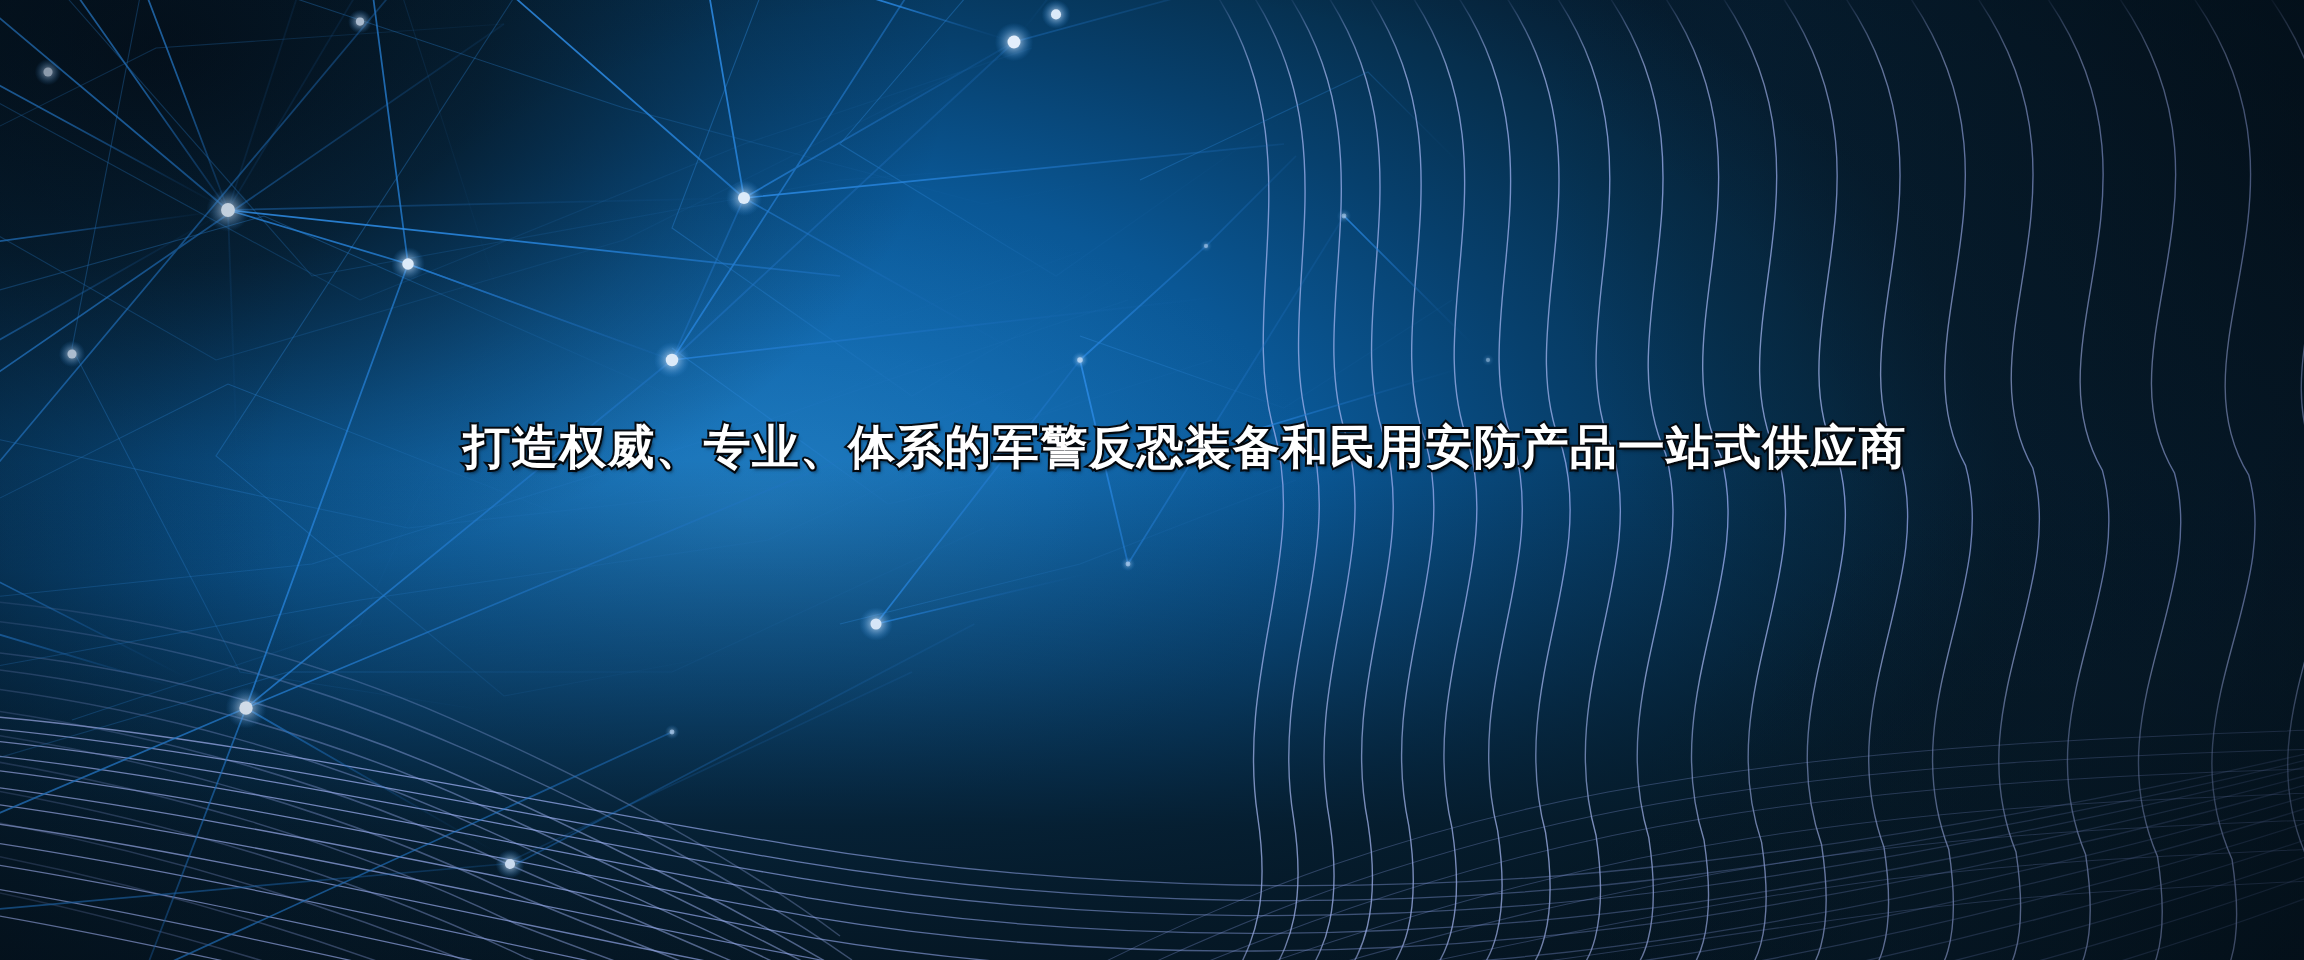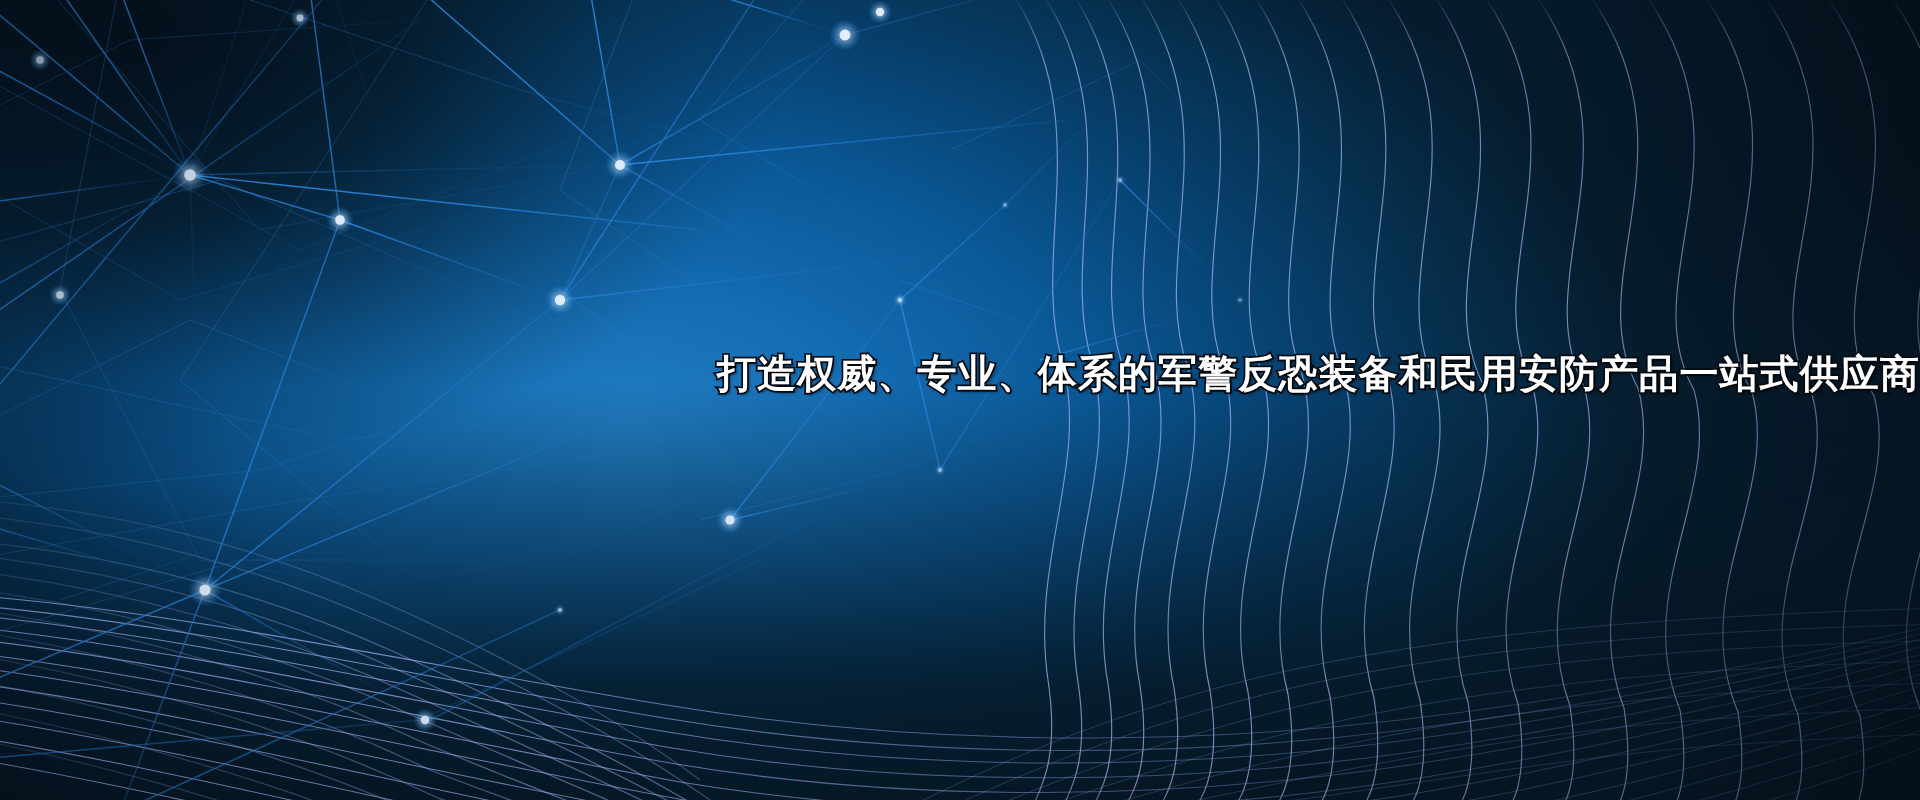--- a/index.html
+++ b/index.html
@@ -50,21 +50,21 @@
   }
 
   svg.art { position:absolute; inset:0; width:1920px; height:800px; display:block; }
 
   
   #headline-wrap {
     position:absolute;
     left:0; right:0;
     top:348px;
     height:50px;
-    display:flex; align-items:center; justify-content:flex-end;
+    display:flex; align-items:center; justify-content:center;
     padding-left:55px;
   }
   #headline {
     font-size:39px;
     font-weight:bold;
     letter-spacing:1.1px;
     color:#ffffff;
     white-space:nowrap;
     line-height:1;
     -webkit-text-stroke:3.4px #070d14;

